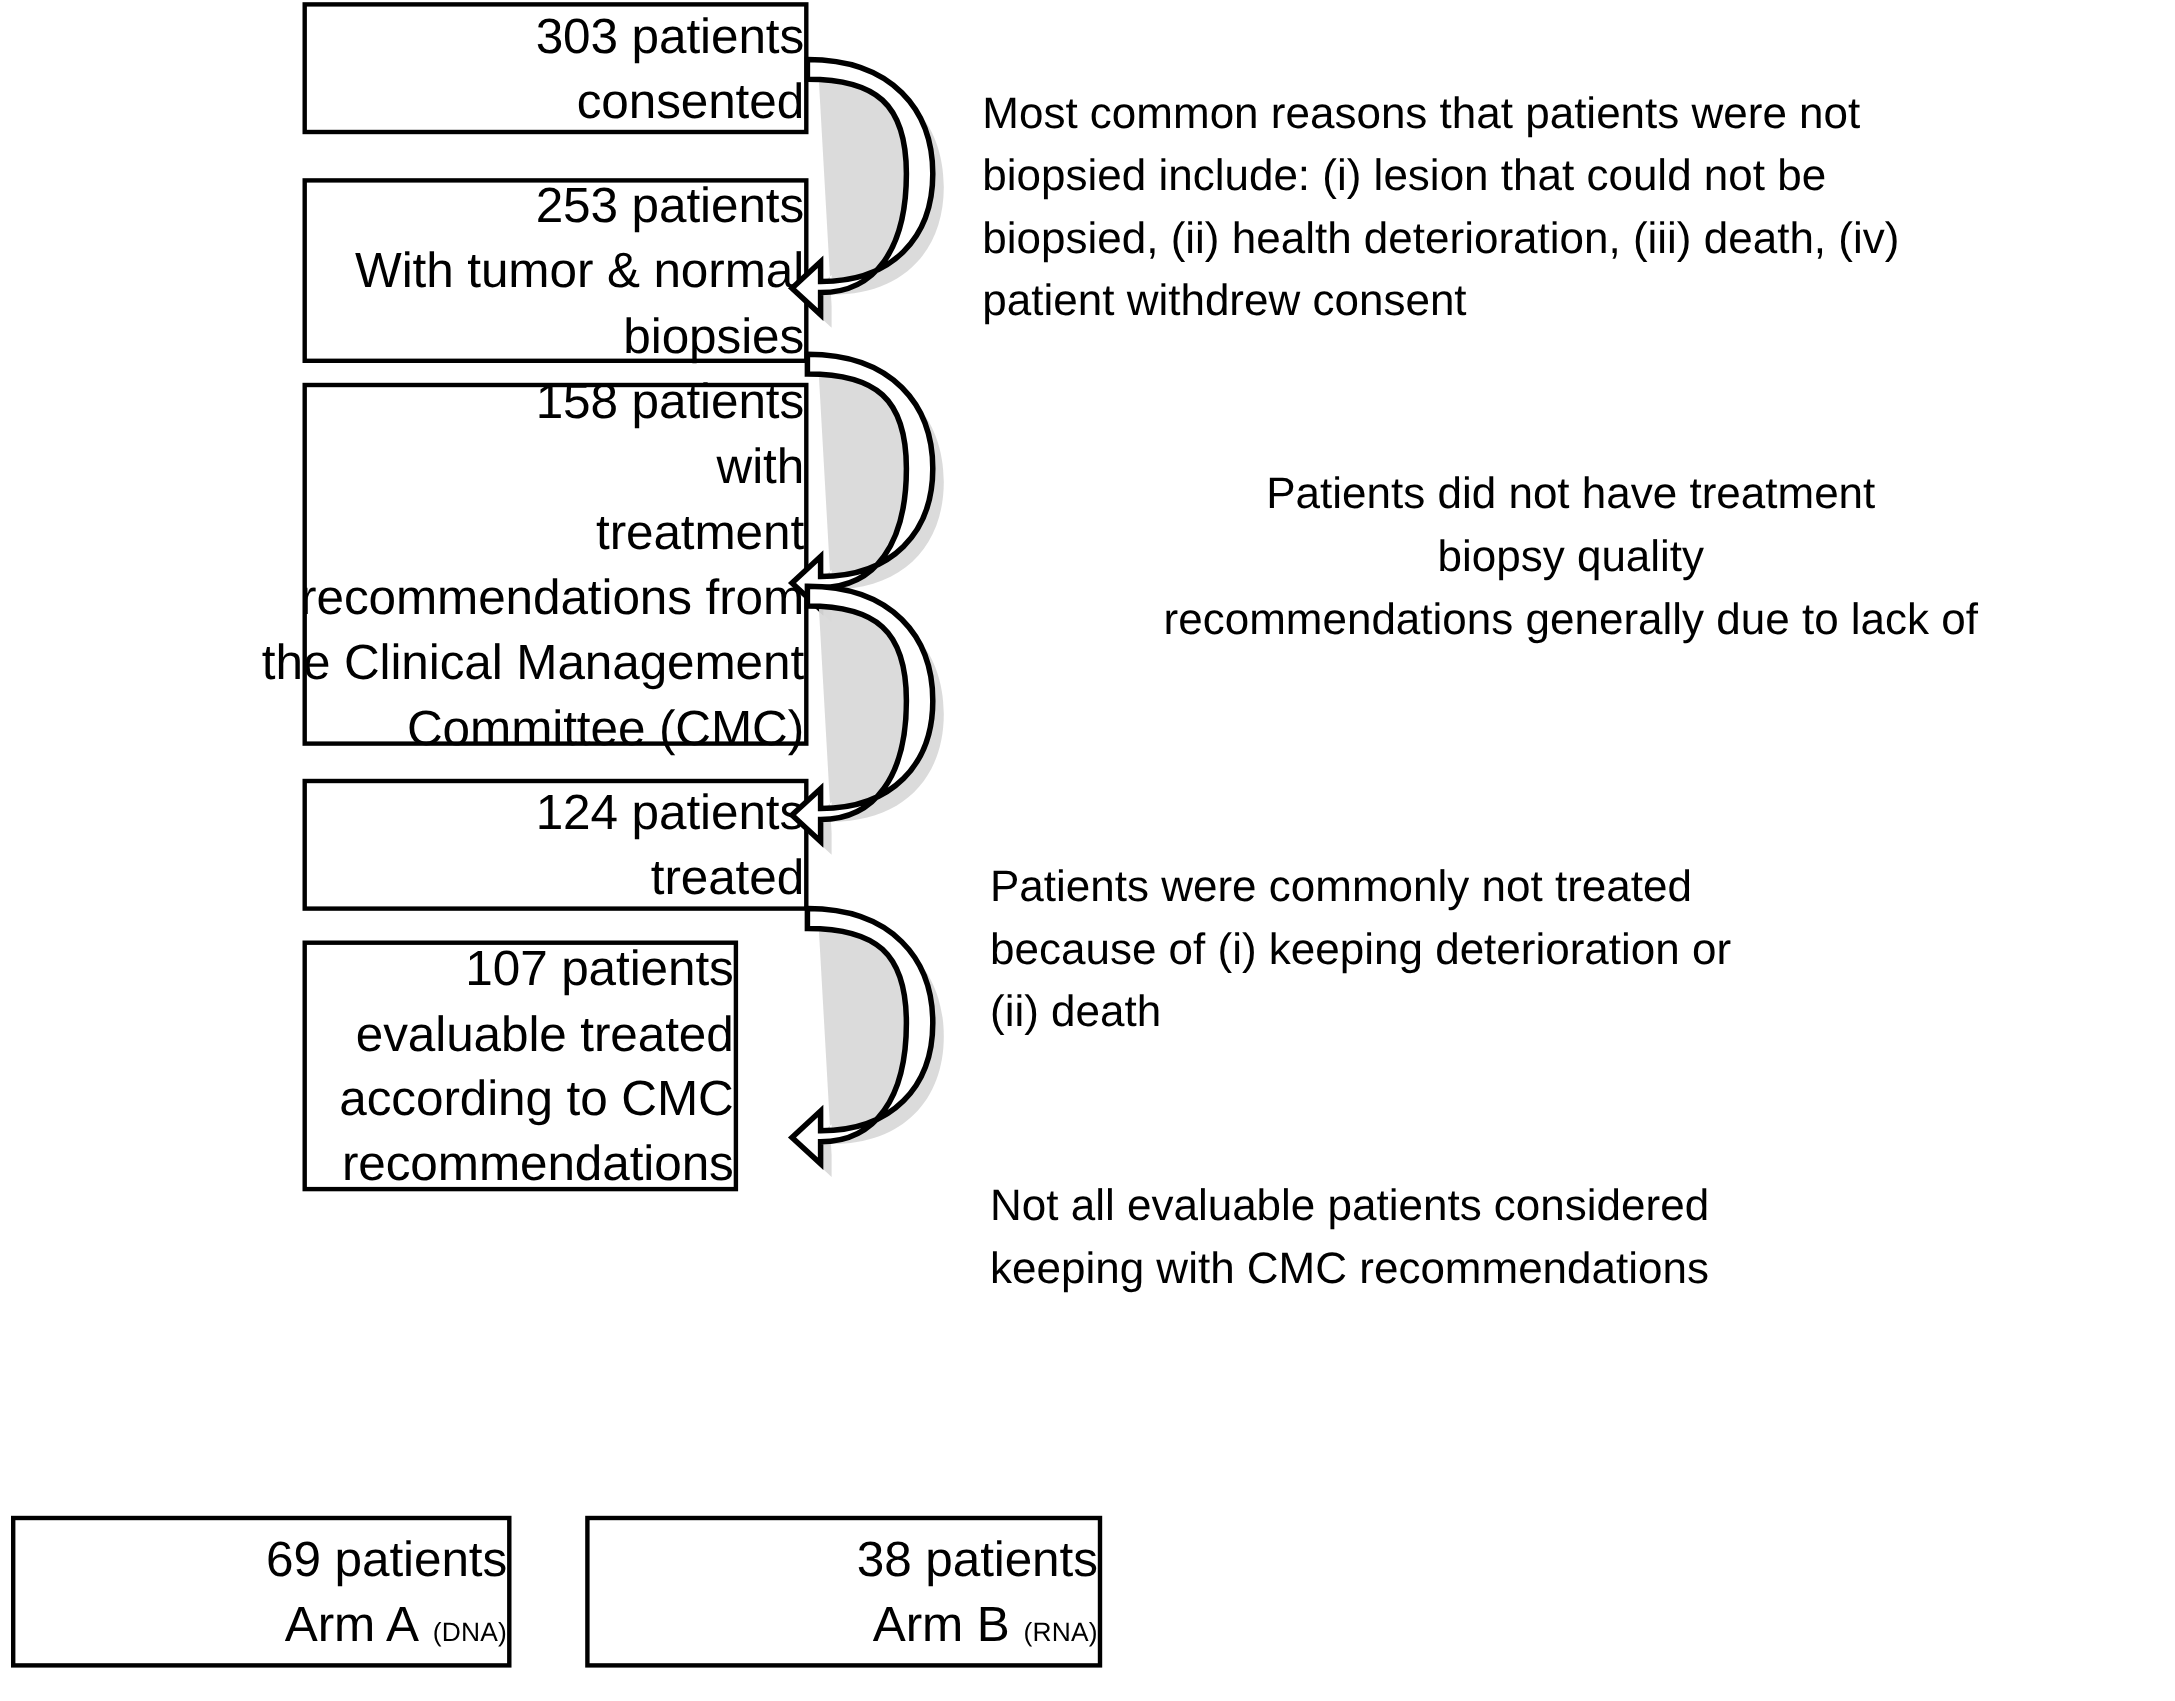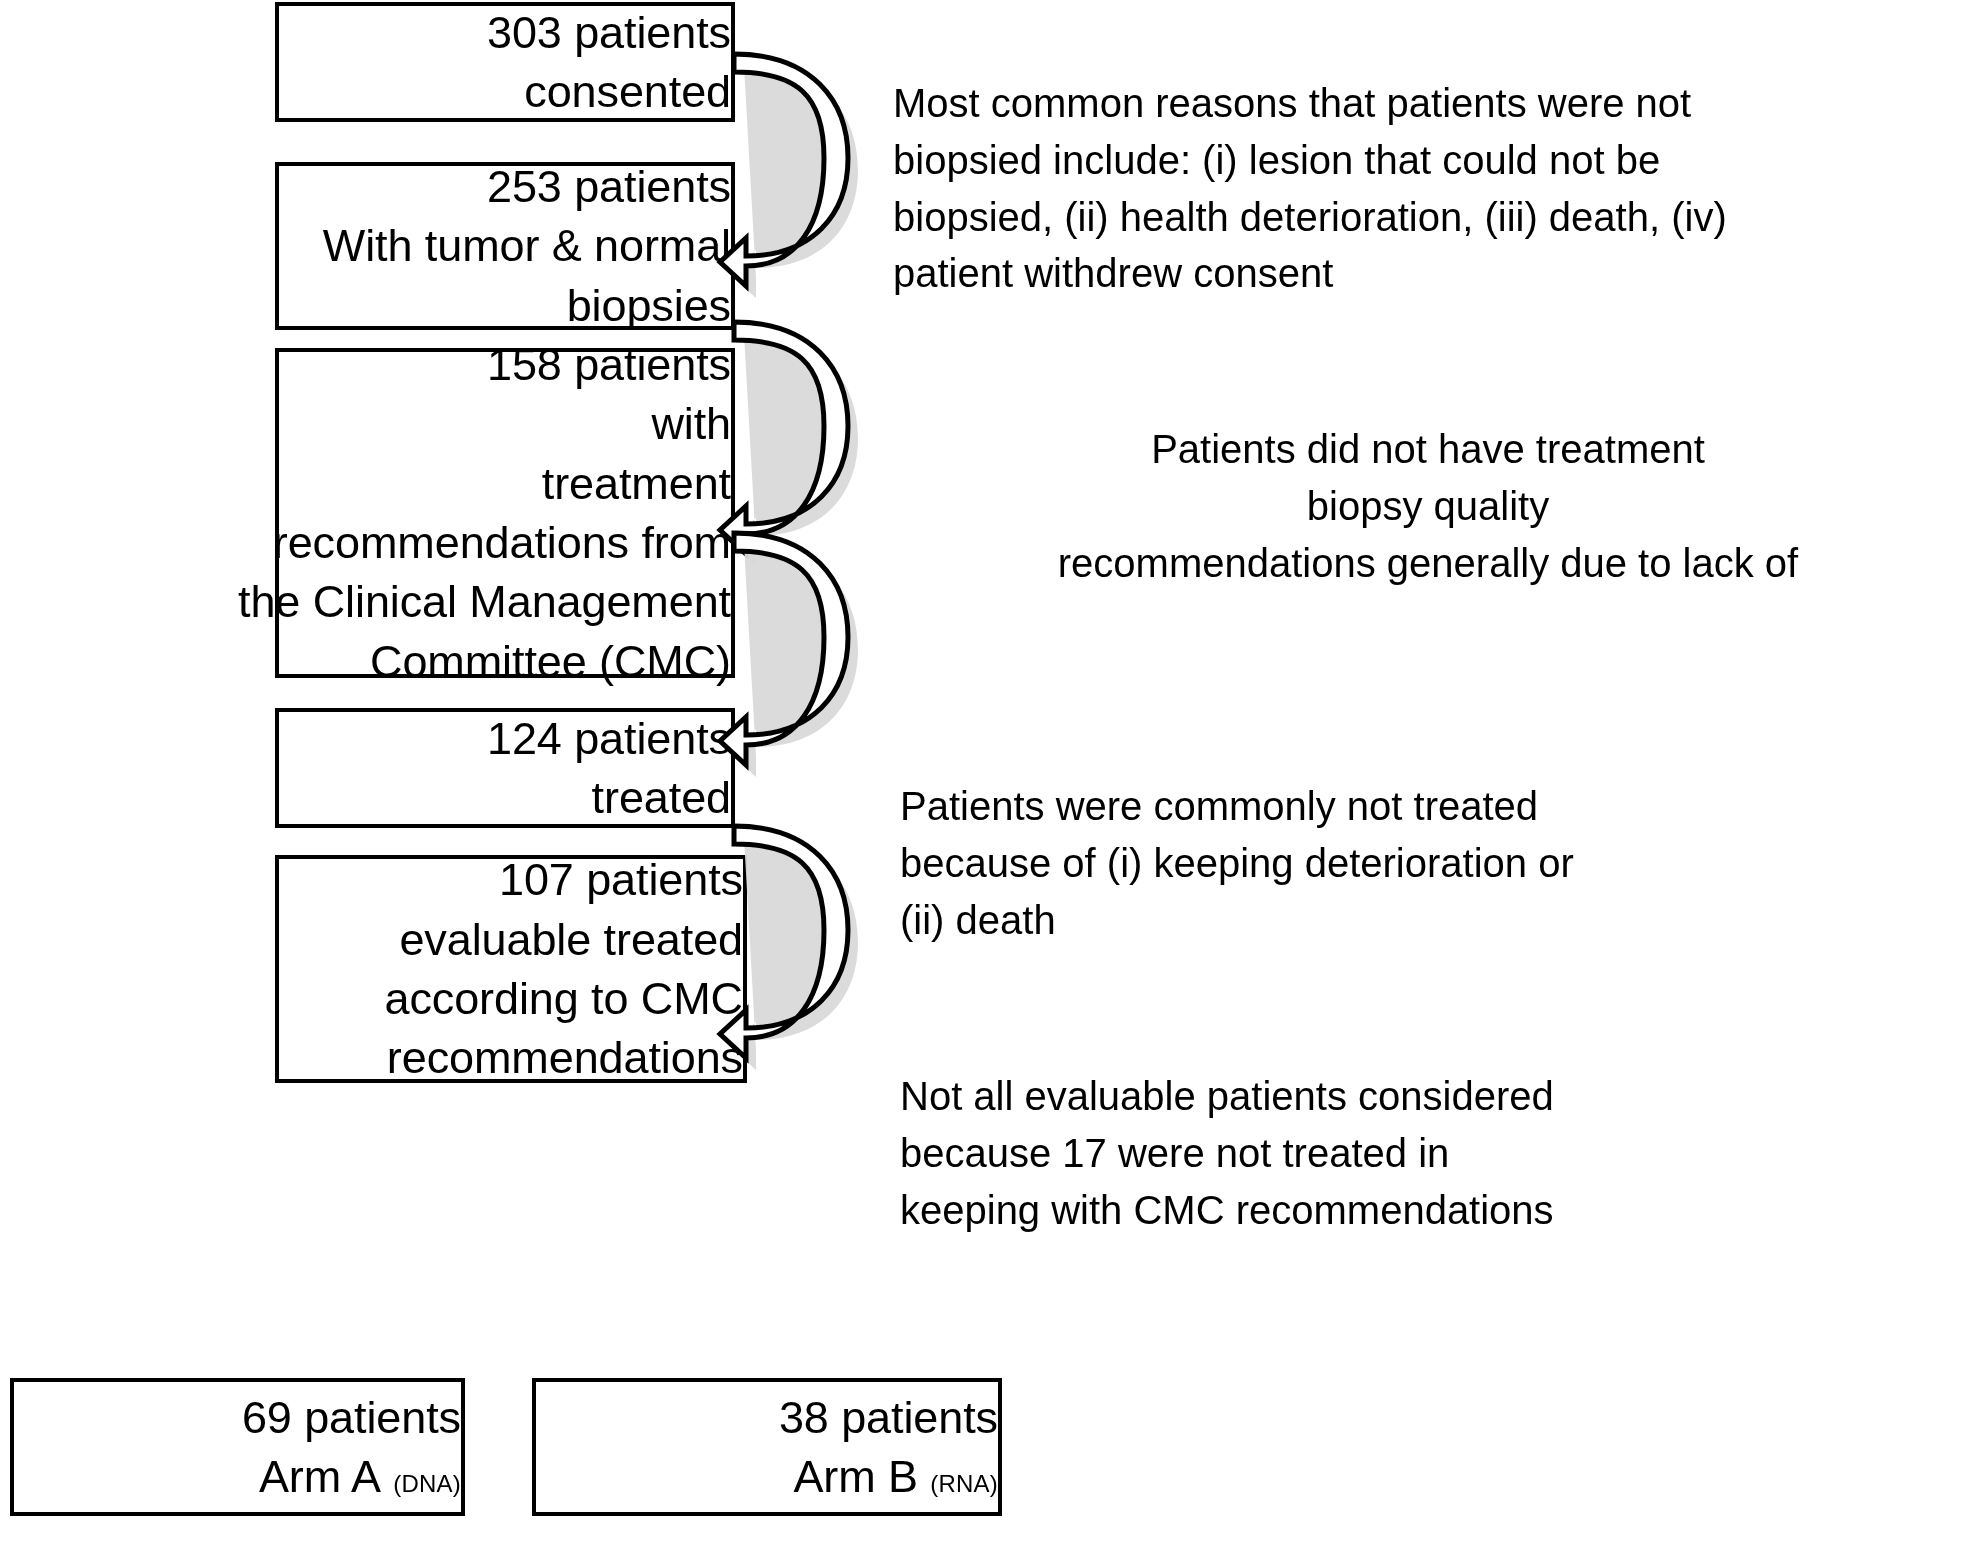--- a/index.html
+++ b/index.html
@@ -82,21 +82,21 @@
     <span class="line">recommendations from</span>
     <span class="line">the Clinical Management</span>
     <span class="line">Committee (CMC)</span>
   </div>
 
   <div class="flow-box" style="left:275px; top:708px; width:460px; height:120px;">
     <span class="line">124 patients</span>
     <span class="line">treated</span>
   </div>
 
-  <div class="flow-box" style="left:275px; top:855px; width:472px; height:228px;">
+  <div class="flow-box" style="left:275px; top:855px; width:396px; height:228px;">
     <span class="line">107 patients</span>
     <span class="line">evaluable treated</span>
     <span class="line">according to CMC</span>
     <span class="line">recommendations</span>
   </div>
 
   <div class="flow-box" style="left:10px; top:1378px; width:455px; height:138px;">
     <span class="line">69 patients</span>
     <span class="line"><span>Arm A</span>&nbsp;<span class="small-caps-note">(DNA)</span></span>
   </div>
@@ -216,17 +216,16 @@
   </div>
 
   <div class="note" style="left:900px; top:778px; width:1070px;">
     <span class="line">Patients were commonly not treated</span>
     <span class="line">because of (i) keeping deterioration or</span>
     <span class="line">(ii) death</span>
   </div>
 
   <div class="note" style="left:900px; top:1068px; width:1070px;">
     <span class="line">Not all evaluable patients considered</span>
-    <span class="line">because 17 were not treated in</span>
     <span class="line">keeping with CMC recommendations</span>
   </div>
 
 </div>
 
 </body></html>

